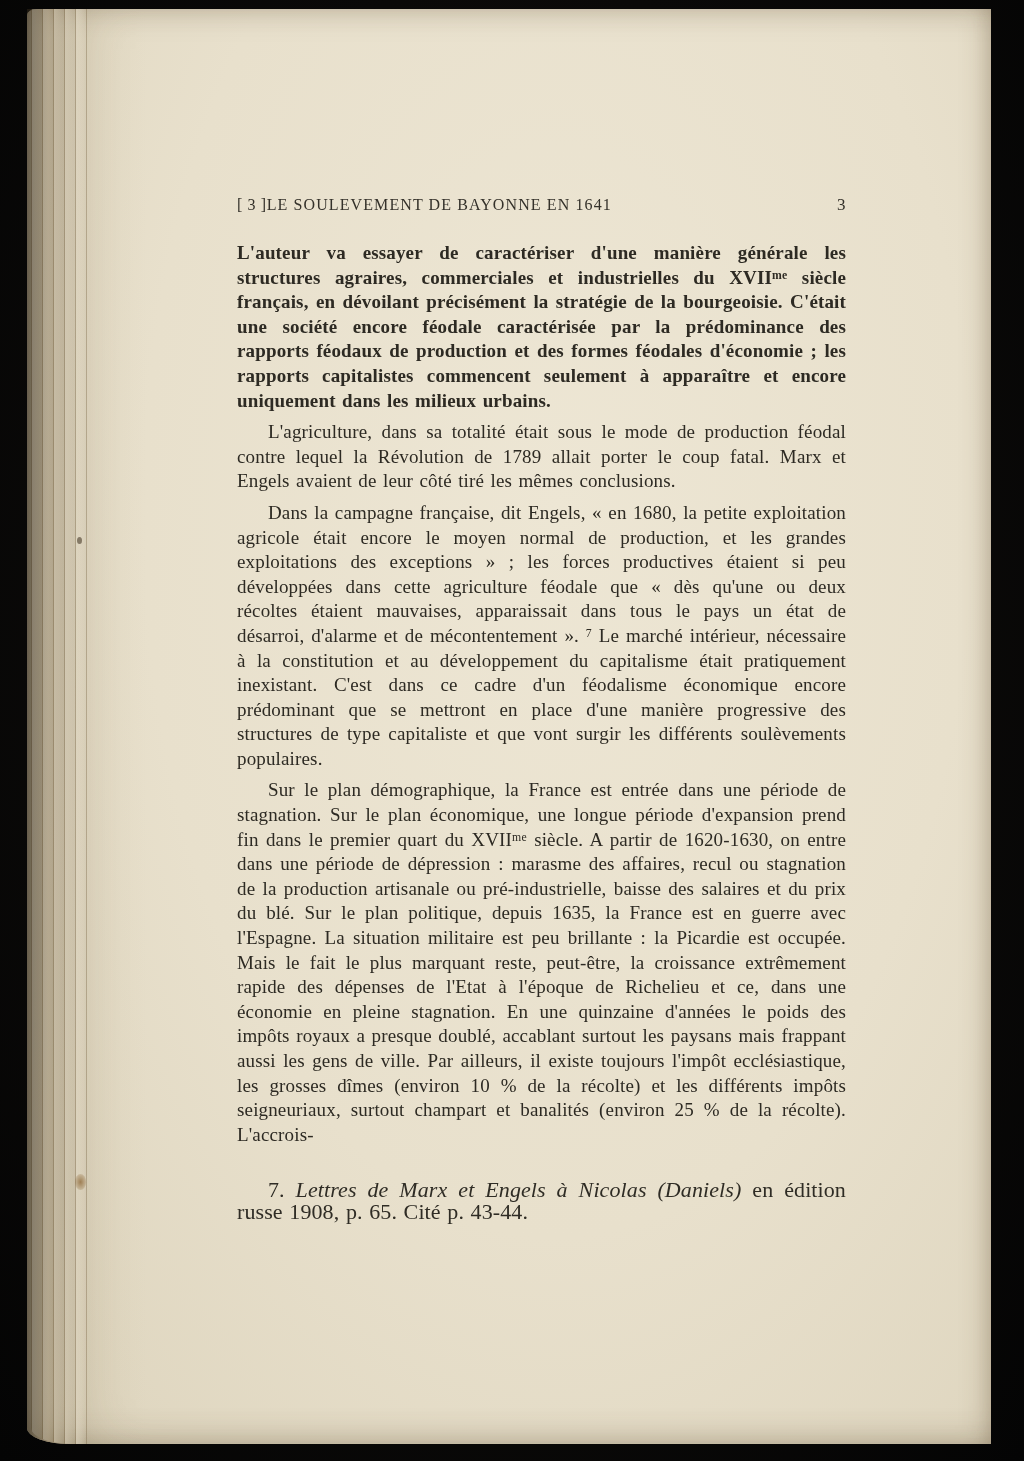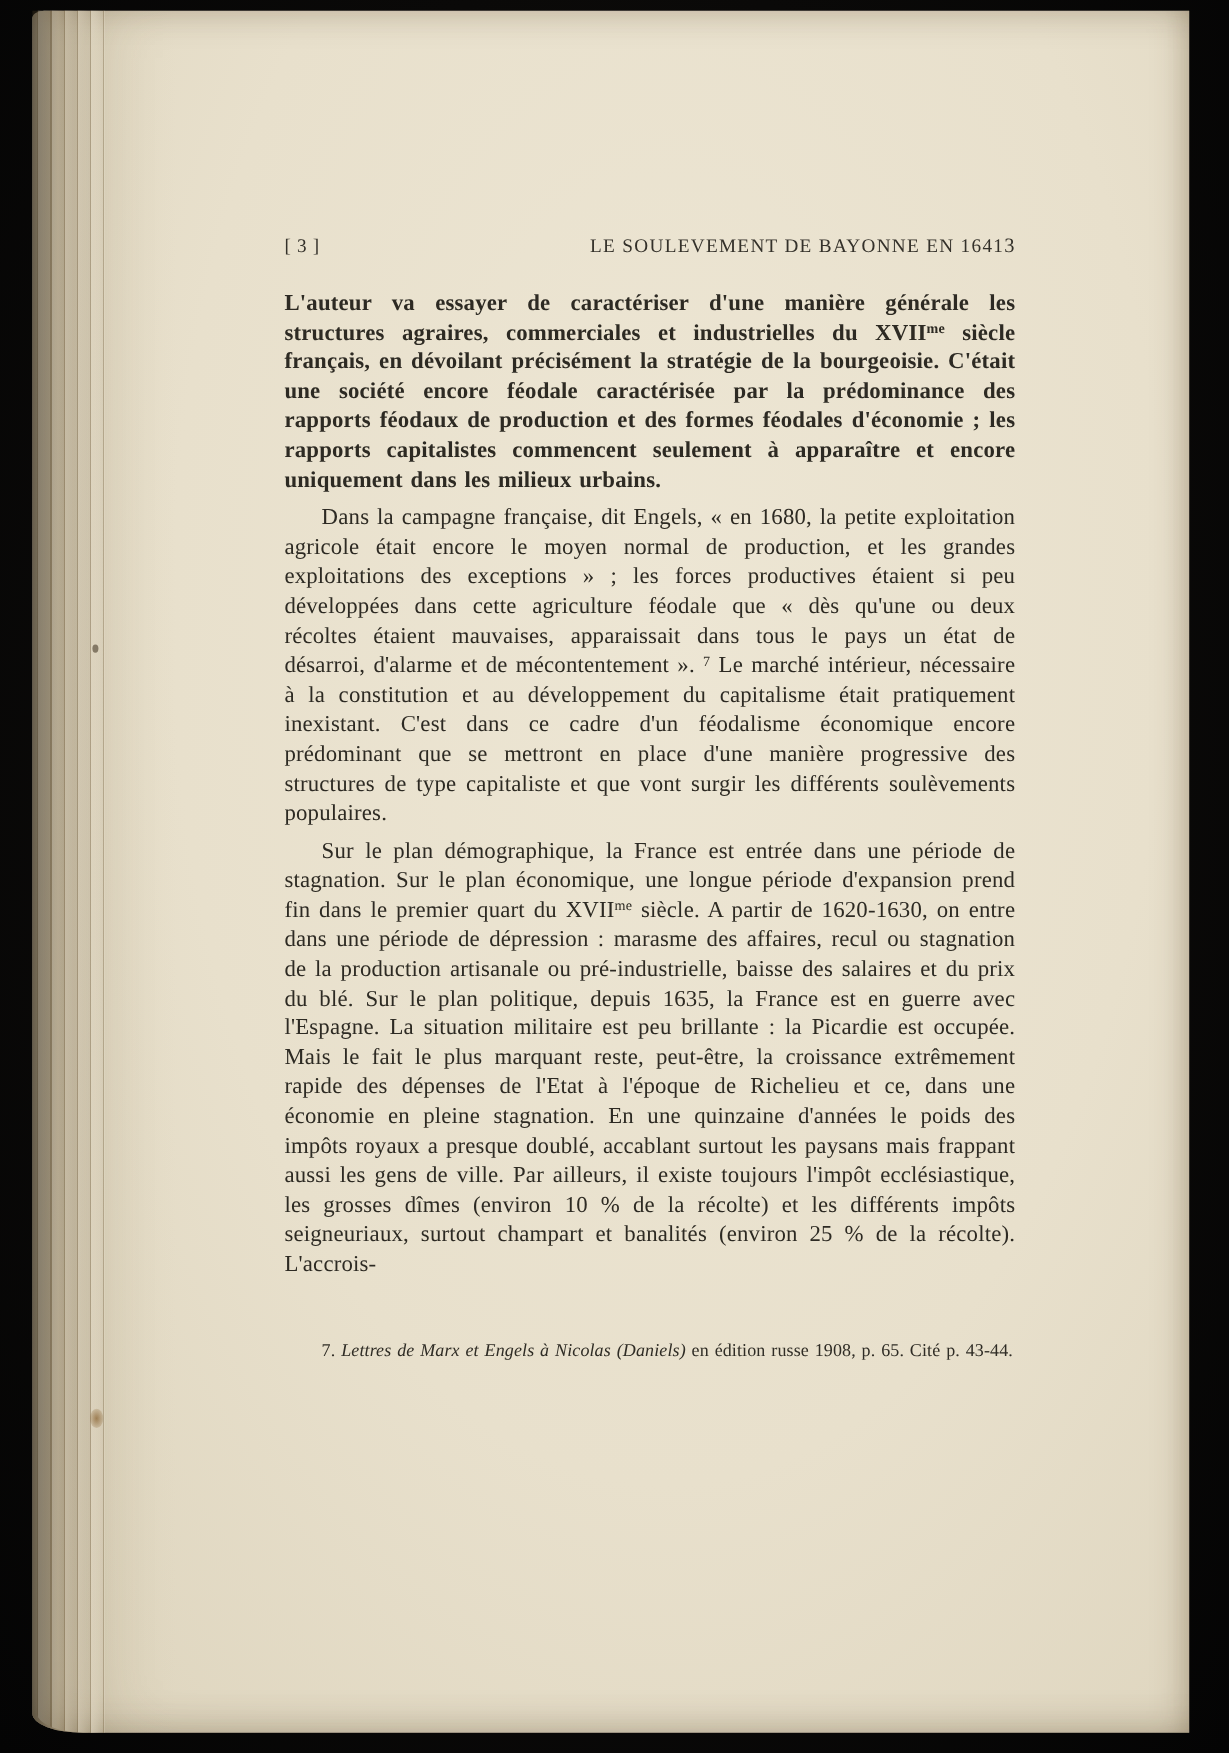--- a/index.html
+++ b/index.html
@@ -72,21 +72,21 @@
     display: flex;
     align-items: baseline;
     font-size: 16px;
     letter-spacing: 0.6px;
     color: #34312a;
     margin-bottom: 26px;
   }
   .header .ref { flex: 0 0 auto; }
   .header .title {
     flex: 1 1 auto;
-    text-align: right;
+    text-align: left;
     letter-spacing: 1.1px;
   }
   .header .pagenum {
     flex: 0 0 auto;
     font-size: 17px;
   }
   .body-text p {
     margin: 0 0 7px 0;
     font-size: 19px;
     line-height: 24.6px;
@@ -99,22 +99,22 @@
   .body-text p.first {
     text-indent: 0;
     font-weight: bold;
   }
   .body-text sup, .footnote sup {
     font-size: 0.62em;
     line-height: 0;
     vertical-align: 0.45em;
   }
   .footnote {
-    margin-top: 48px;
-    font-size: 15px;
+    margin-top: 32px;
+    font-size: 22px;
     line-height: 22px;
     text-align: justify;
     text-indent: 31px;
     letter-spacing: 0.1px;
     word-spacing: 1px;
     color: #2f2c25;
   }
   .stain {
     position: absolute;
     left: 48px;
@@ -150,20 +150,21 @@
 
     <div class="content">
       <div class="header">
         <span class="ref">[ 3 ]</span>
         <span class="title">LE SOULEVEMENT DE BAYONNE EN 1641</span>
         <span class="pagenum">3</span>
       </div>
 
       <div class="body-text">
         <p class="first">L'auteur va essayer de caractériser d'une manière générale les structures agraires, commerciales et industrielles du XVII<sup>me</sup> siècle français, en dévoilant précisément la stratégie de la bourgeoisie. C'était une société encore féodale caractérisée par la prédominance des rapports féodaux de production et des formes féodales d'économie ; les rapports capitalistes commencent seulement à apparaître et encore uniquement dans les milieux urbains.</p>
+        <p>L'agriculture, dans sa totalité était sous le mode de production féodal contre lequel la Révolution de 1789 allait porter le coup fatal. Marx et Engels avaient de leur côté tiré les mêmes conclusions.</p>
         <p>Dans la campagne française, dit Engels, « en 1680, la petite exploitation agricole était encore le moyen normal de production, et les grandes exploitations des exceptions » ; les forces productives étaient si peu développées dans cette agriculture féodale que « dès qu'une ou deux récoltes étaient mauvaises, apparaissait dans tous le pays un état de désarroi, d'alarme et de mécontentement ». <sup>7</sup> Le marché intérieur, nécessaire à la constitution et au développement du capitalisme était pratiquement inexistant. C'est dans ce cadre d'un féodalisme économique encore prédominant que se mettront en place d'une manière progressive des structures de type capitaliste et que vont surgir les différents soulèvements populaires.</p>
         <p>Sur le plan démographique, la France est entrée dans une période de stagnation. Sur le plan économique, une longue période d'expansion prend fin dans le premier quart du XVII<sup>me</sup> siècle. A partir de 1620-1630, on entre dans une période de dépression : marasme des affaires, recul ou stagnation de la production artisanale ou pré-industrielle, baisse des salaires et du prix du blé. Sur le plan politique, depuis 1635, la France est en guerre avec l'Espagne. La situation militaire est peu brillante : la Picardie est occupée. Mais le fait le plus marquant reste, peut-être, la croissance extrêmement rapide des dépenses de l'Etat à l'époque de Richelieu et ce, dans une économie en pleine stagnation. En une quinzaine d'années le poids des impôts royaux a presque doublé, accablant surtout les paysans mais frappant aussi les gens de ville. Par ailleurs, il existe toujours l'impôt ecclésiastique, les grosses dîmes (environ 10 % de la récolte) et les différents impôts seigneuriaux, surtout champart et banalités (environ 25 % de la récolte). L'accrois-</p>
       </div>
 
       <div class="footnote">7. <em>Lettres de Marx et Engels à Nicolas (Daniels)</em> en édition russe 1908, p. 65. Cité p. 43-44.</div>
     </div>
   </div>
 </div>
 
 </body></html>

